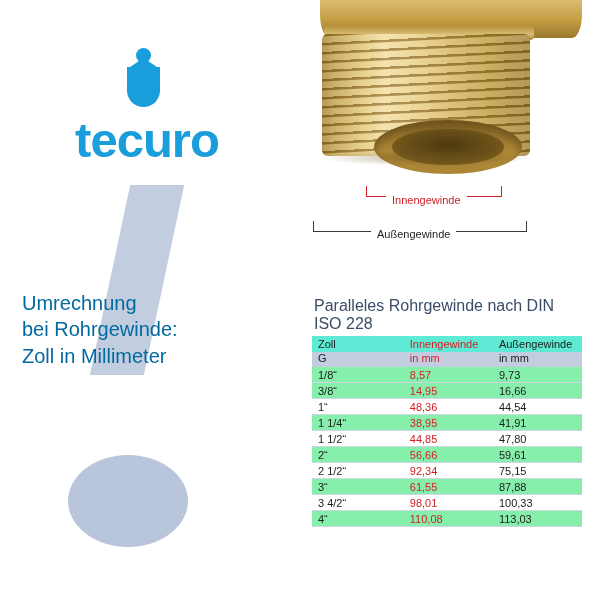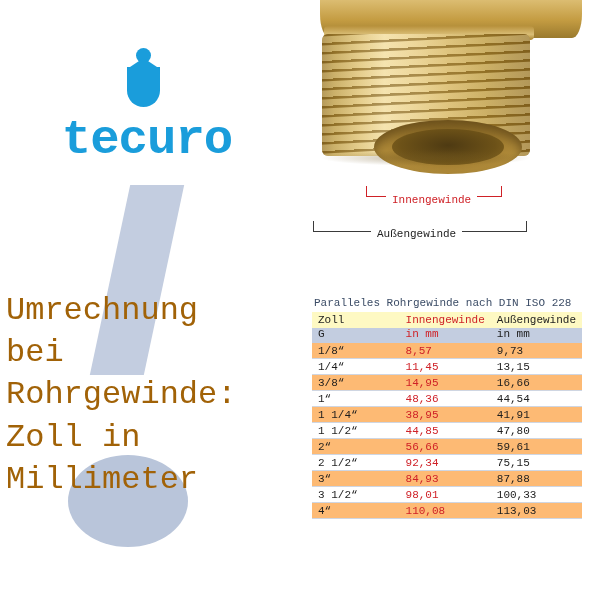--- a/index.html
+++ b/index.html
@@ -11,21 +11,20 @@
     height: 600px;
     background: #ffffff;
     font-family: "Liberation Sans", sans-serif;
     overflow: hidden;
     position: relative;
   }
   .page {
     position: relative;
     width: 488px;
     height: 600px;
-    font-family: Liberation Mono, monospace;
   }
 
   
   .deco-slash {
     position: absolute;
     left: 110px;
     top: 185px;
     width: 54px;
     height: 190px;
     background: #c3cde0;
@@ -89,26 +88,26 @@
     font-weight: bold;
     letter-spacing: -1px;
     color: #1a9ddb;
     text-align: center;
     line-height: 1;
   }
 
   
   .headline {
     position: absolute;
-    left: 6px;
+    left: 22px;
     top: 290px;
     width: 270px;
-    font-size: 32px;
+    font-size: 20px;
     line-height: 1.32;
-    color: #a16207;
+    color: #0369a1;
   }
 
   
   .photo {
     position: absolute;
     left: 300px;
     top: 0;
     width: 300px;
     height: 195px;
     overflow: hidden;
@@ -222,50 +221,50 @@
   }
 
   
   .table-wrap {
     position: absolute;
     left: 312px;
     top: 296px;
     width: 270px;
   }
   .tbl-caption {
-    font-size: 11px;
+    font-size: 16px;
     color: #3b4c66;
     padding: 1px 2px 3px 2px;
   }
   table.spec {
     border-collapse: collapse;
     width: 270px;
     font-size: 11px;
     color: #1d1d1d;
   }
   table.spec th {
     font-weight: normal;
     text-align: left;
     padding: 2px 6px;
-    background: #fef9c3;
+    background: #5eead4;
     border: none;
     font-size: 11px;
   }
   table.spec th.col-zoll { color: #1d1d1d; width: 34%; }
   table.spec th.col-inner { color: #cf2127; width: 33%; }
   table.spec th.col-outer { color: #1d1d1d; width: 33%; }
   table.spec th.sub { background: #c3cde0; padding-top: 0; padding-bottom: 3px; }
   table.spec td {
     padding: 1.5px 6px;
     border-bottom: 1px solid #cfd6e2;
   }
   table.spec td.zoll { color: #1d1d1d; }
   table.spec td.inner { color: #cf2127; }
   table.spec td.outer { color: #1d1d1d; }
-  table.spec tr.shade td { background: #fdba74; }
+  table.spec tr.shade td { background: #86efac; }
   table.spec tr.plain td { background: #ffffff; }
 </style>
 </head>
 <body>
 
 <div class="page">
 
   <div class="deco-slash"></div>
   <div class="deco-oval"></div>
 
@@ -315,25 +314,20 @@
           <th class="col-inner sub">in mm</th>
           <th class="col-outer sub">in mm</th>
         </tr>
       </thead>
       <tbody>
         <tr class="shade">
           <td class="zoll">1/8“</td>
           <td class="inner">8,57</td>
           <td class="outer">9,73</td>
         </tr>
-        <tr class="plain">
-          <td class="zoll">1/4“</td>
-          <td class="inner">11,45</td>
-          <td class="outer">13,15</td>
-        </tr>
         <tr class="shade">
           <td class="zoll">3/8“</td>
           <td class="inner">14,95</td>
           <td class="outer">16,66</td>
         </tr>
         <tr class="plain">
           <td class="zoll">1“</td>
           <td class="inner">48,36</td>
           <td class="outer">44,54</td>
         </tr>
@@ -352,25 +346,25 @@
           <td class="inner">56,66</td>
           <td class="outer">59,61</td>
         </tr>
         <tr class="plain">
           <td class="zoll">2 1/2“</td>
           <td class="inner">92,34</td>
           <td class="outer">75,15</td>
         </tr>
         <tr class="shade">
           <td class="zoll">3“</td>
-          <td class="inner">84,93</td>
+          <td class="inner">61,55</td>
           <td class="outer">87,88</td>
         </tr>
         <tr class="plain">
-          <td class="zoll">3 1/2“</td>
+          <td class="zoll">3 4/2“</td>
           <td class="inner">98,01</td>
           <td class="outer">100,33</td>
         </tr>
         <tr class="shade">
           <td class="zoll">4“</td>
           <td class="inner">110,08</td>
           <td class="outer">113,03</td>
         </tr>
       </tbody>
     </table>

